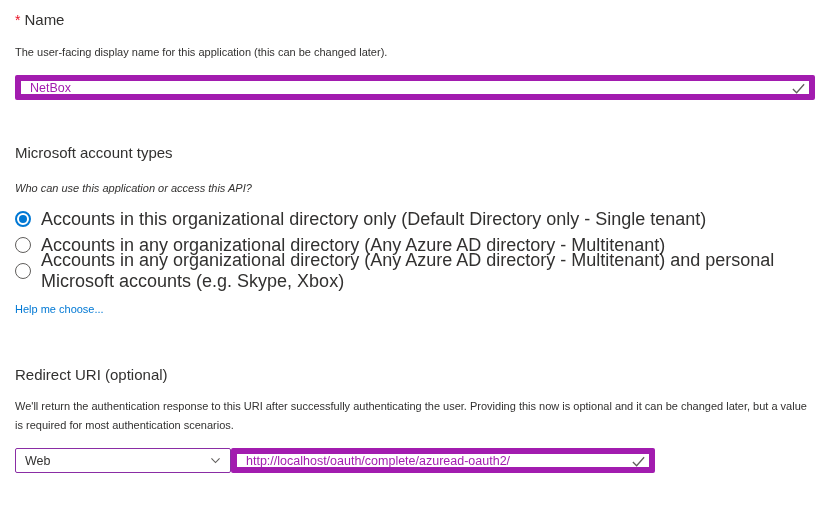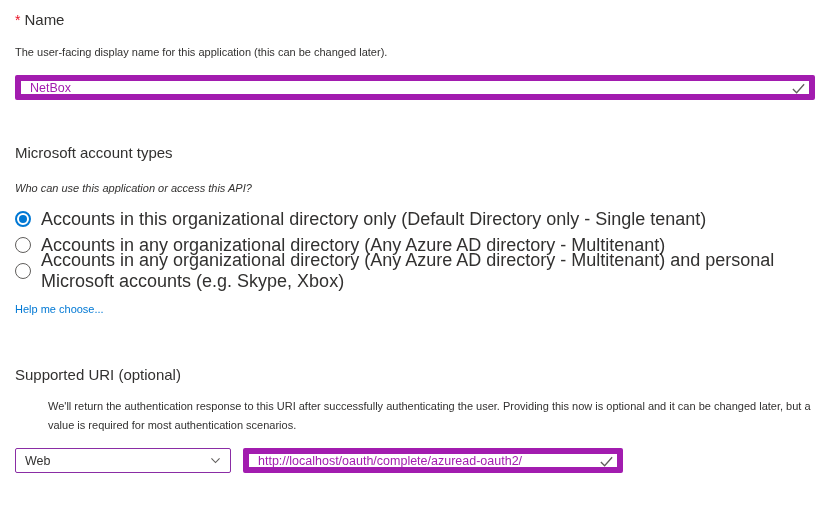--- a/index.html
+++ b/index.html
@@ -85,42 +85,42 @@
     display: inline-block;
     margin-top: 19px;
     font-size: 11px;
     color: #0078d4;
     text-decoration: none;
     cursor: pointer;
   }
 
   
   .redirect-section { margin-top: 48px; }
-  .redirect-desc { margin-top: 12px; max-width: 800px; margin-left: 33px; }
+  .redirect-desc { margin-top: 12px; max-width: 800px; }
   .uri-row {
     margin-top: 13px;
     display: flex;
     align-items: center;
-    gap: 12px;
+    gap: 0;
   }
   .select-box {
     width: 216px;
     height: 25px;
     border: 1px solid #8a2da5;
     border-radius: 2px;
     background: #fff;
     display: flex;
     align-items: center;
     justify-content: space-between;
     padding: 0 8px 0 9px;
     font-size: 12.5px;
     cursor: pointer;
   }
   .chevron-icon { width: 13px; height: 13px; }
-  .uri-input-wrap { position: relative; width: 380px; }
+  .uri-input-wrap { position: relative; width: 424px; }
 </style>
 </head>
 <body>
 
 <div class="page">
 
   <div class="section-title">
     <span class="required-star">*</span><span>Name</span>
   </div>
   <div class="body-text name-desc">The user-facing display name for this application (this can be changed later).</div>
@@ -147,21 +147,21 @@
       <div class="radio-row">
         <span class="radio unselected"></span>
         <span class="radio-label">Accounts in any organizational directory (Any Azure AD directory - Multitenant) and personal Microsoft accounts (e.g. Skype, Xbox)</span>
       </div>
     </div>
 
     <a class="help-link">Help me choose...</a>
   </div>
 
   <div class="redirect-section">
-    <div class="section-title">Supported URI (optional)</div>
+    <div class="section-title">Redirect URI (optional)</div>
     <div class="body-text redirect-desc">We'll return the authentication response to this URI after successfully authenticating the user. Providing this now is optional and it can be changed later, but a value is required for most authentication scenarios.</div>
 
     <div class="uri-row">
       <div class="select-box">
         <span>Web</span>
         <svg class="chevron-icon" viewBox="0 0 16 16">
           <polyline points="3,5.5 8,10.5 13,5.5" fill="none" stroke="#605e5c" stroke-width="1.4"></polyline>
         </svg>
       </div>
       <div class="uri-input-wrap">

